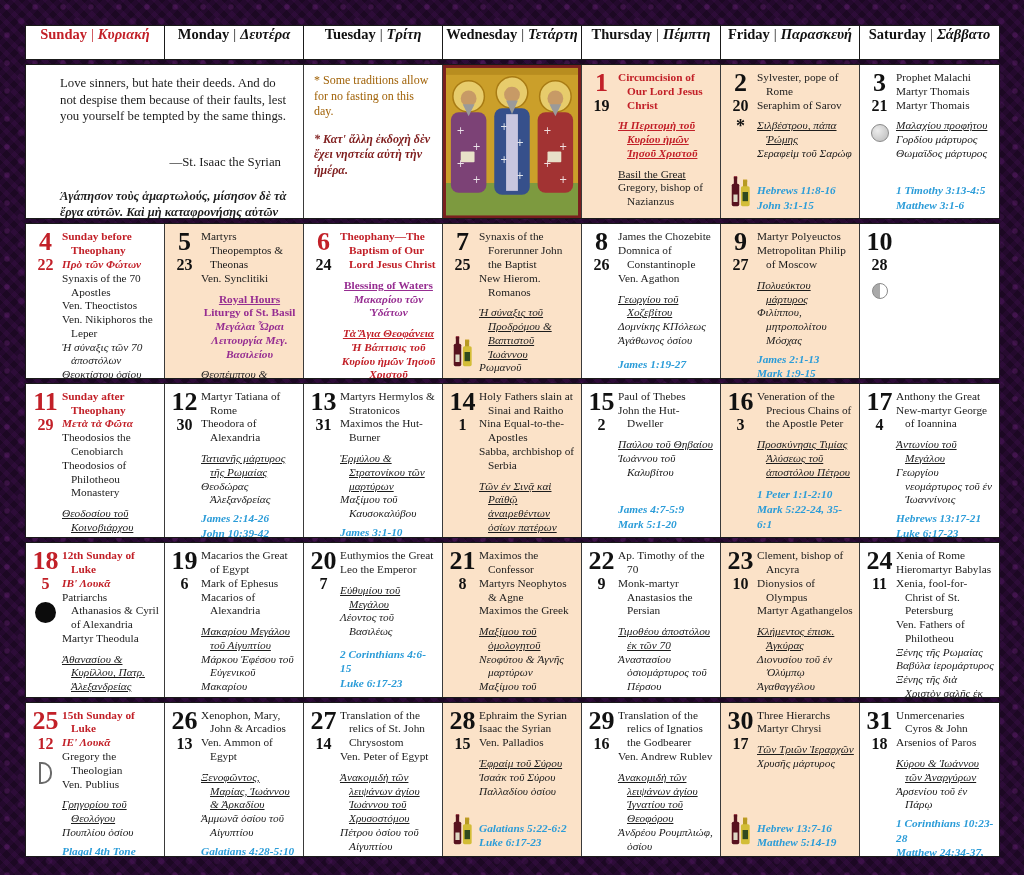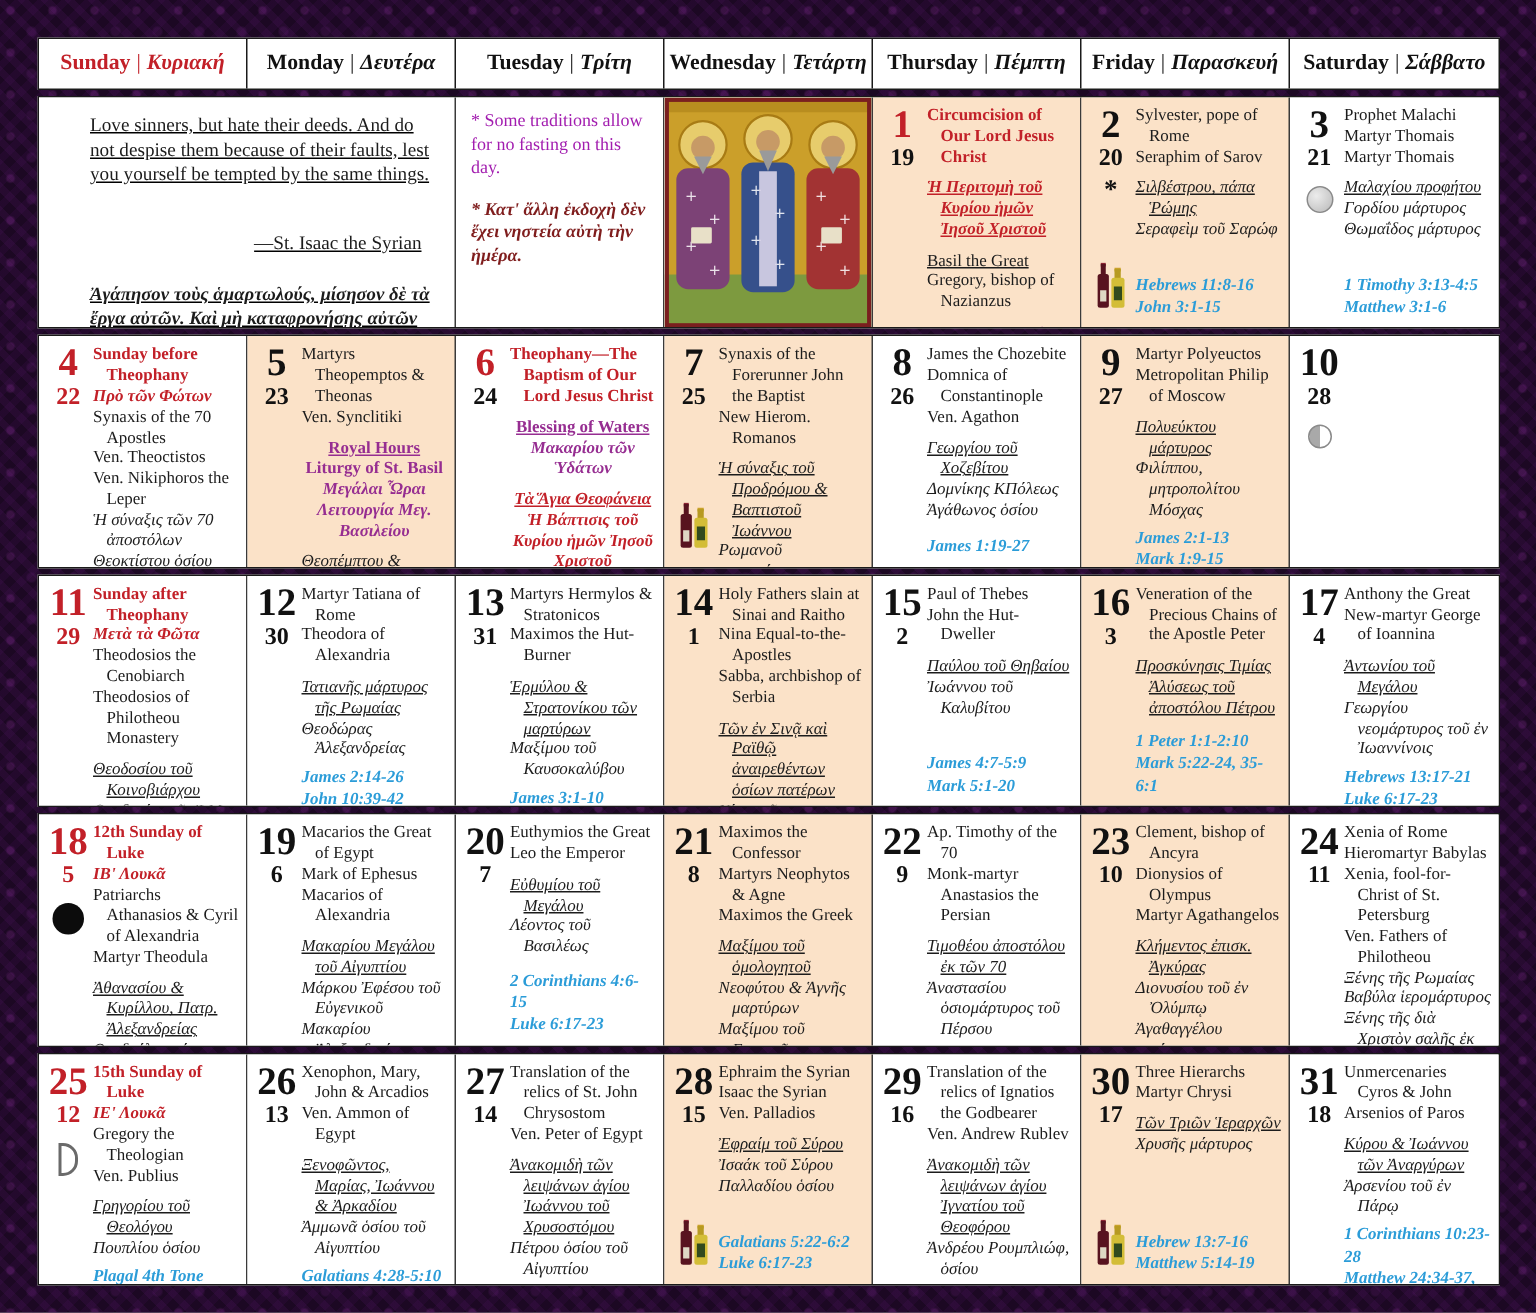--- a/index.html
+++ b/index.html
@@ -8,33 +8,33 @@
     background-image:
       radial-gradient(circle at 7px 7px, rgba(135,45,150,.28) 2px, transparent 3.5px),
       radial-gradient(circle at 21px 21px, rgba(110,35,130,.22) 2.5px, transparent 4px),
       repeating-linear-gradient(45deg, rgba(90,25,110,.18) 0 5px, transparent 5px 11px),
       repeating-linear-gradient(-45deg, rgba(70,15,90,.18) 0 5px, transparent 5px 11px);
     background-size:28px 28px,28px 28px,auto,auto;}
   .calendar{position:absolute;left:25px;top:25px;width:975px;height:832px;
     display:flex;flex-direction:column;gap:4px;}
   .header-row{flex:0 0 33px;display:grid;grid-template-columns:repeat(7,1fr);
     background:#fff;border:1px solid #1a1a1a;}
-  .hcell{display:flex;align-items:center;justify-content:center;border-right:1px solid #1a1a1a;
+  .hcell{display:flex;align-items:flex-start;justify-content:center;border-right:1px solid #1a1a1a;
     font:700 14.5px "Liberation Serif","DejaVu Serif",serif;color:#111;white-space:nowrap;overflow:hidden;}
   .hcell:last-child{border-right:none;}
   .hcell .hel{font-style:italic;font-weight:600;}
   .hcell .hsep{padding:0 4px;font-weight:400;}
   .hcell.red span{color:#c22028;}
   .week-row{flex:1 1 0;min-height:0;display:grid;grid-template-columns:repeat(7,1fr);
     background:#fff;border:1px solid #1a1a1a;}
   .cell{position:relative;border-right:1px solid #3a3a3a;display:flex;
     padding:5px 5px 6px 3px;min-width:0;overflow:hidden;background:#fff;}
   .cell:last-child{border-right:none;}
   .cell.peach{background:#fbe2c8;}
-  .cell.span2{grid-column:span 2;text-decoration:underline;}
+  .cell.span2{grid-column:span 2;}
   .gutter{flex:0 0 33px;display:flex;flex-direction:column;align-items:center;}
   .dnew{font:700 26px/1 "Liberation Serif","DejaVu Serif",serif;color:#111;}
   .dold{font:700 16px/1.25 "Liberation Serif","DejaVu Serif",serif;color:#111;}
   .red-num{color:#c22028;}
   .star{font:700 18px/0.9 "Liberation Serif",serif;color:#111;margin-top:2px;}
   .moon{margin-top:8px;}
   .moon.full{width:16px;height:16px;border-radius:50%;border:1px solid #8a8a8a;
     background:radial-gradient(circle at 35% 35%, #ececec, #b9b9b9);}
   .moon.last{width:14px;height:14px;border-radius:50%;border:1px solid #8a8a8a;
     background:linear-gradient(90deg,#a9a9a9 50%,#ffffff 50%);}
@@ -53,21 +53,21 @@
   .ln.c{text-align:center;padding-left:0;text-indent:0;}
   .ln.mt{margin-top:7px;text-decoration:underline;}
   .readings{margin-top:auto;padding-top:4px;}
   .tone,.rdg{font:700 11.3px/1.3 "Liberation Serif","DejaVu Serif",serif;
     font-style:italic;color:#2b9cd8;}
   .quote-cell{flex-direction:column;padding:10px 16px 8px 34px;}
   .qen{font:400 12.8px/1.3 "Liberation Serif",serif;color:#1c1c1c;}
   .qel{font:italic 600 12.5px/1.3 "Liberation Serif",serif;color:#1c1c1c;margin-top:16px;}
   .qattr{font:400 12.8px/1.5 "Liberation Serif",serif;color:#1c1c1c;text-align:right;padding-right:6px;margin-top:28px;}
   .note-cell{flex-direction:column;padding:8px 10px;}
-  .nen{font:400 12px/1.3 "Liberation Serif",serif;color:#a21caf;}
+  .nen{font:400 12px/1.3 "Liberation Serif",serif;color:#a16207;}
   .nel{font:italic 600 12px/1.3 "Liberation Serif",serif;color:#7f1d1d;margin-top:12px;}
   .image-cell{padding:0;}
   .image-cell svg{display:block;width:100%;height:100%;}
 </style>
 </head>
 <body>
 
 <div class="page">
   <div class="calendar">
       <div class="header-row">

